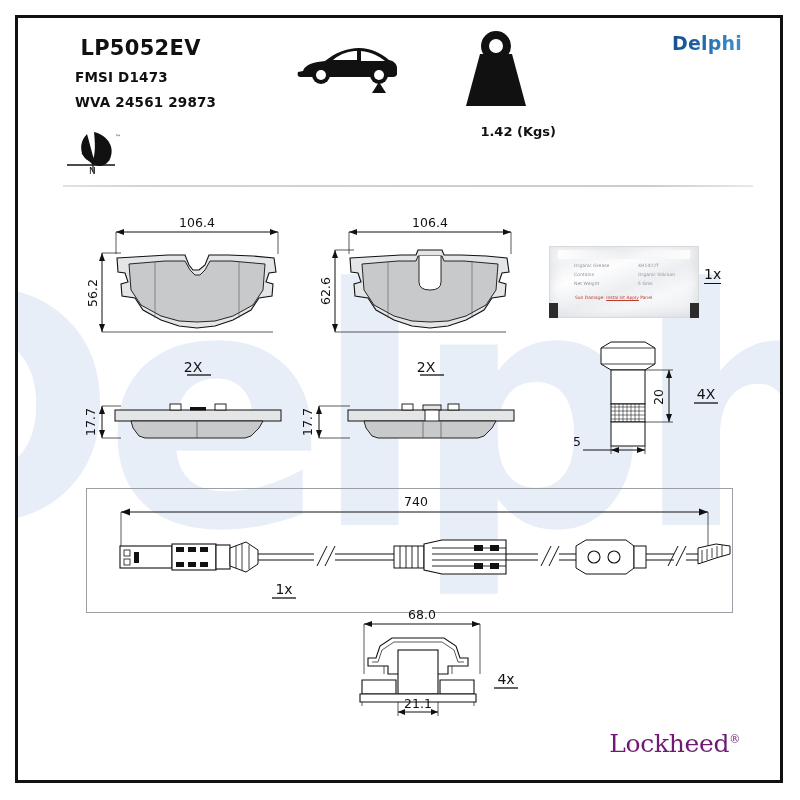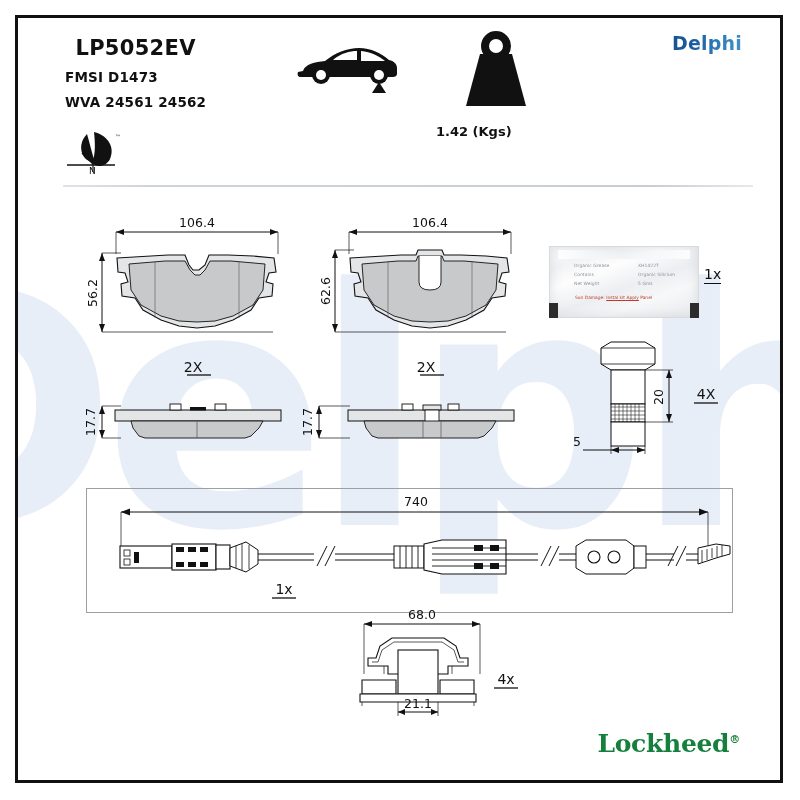--- a/index.html
+++ b/index.html
@@ -14,24 +14,24 @@
   .watermark{position:absolute;left:0;top:150px;width:100%;height:470px;
     display:flex;align-items:center;justify-content:center;overflow:hidden;pointer-events:none;}
   .watermark span{font-family:"DejaVu Sans","Liberation Sans",sans-serif;font-weight:700;
     font-size:330px;letter-spacing:-14px;color:#e8eef7;line-height:1;white-space:nowrap;
     transform:translateY(8px);}
 
   
   .header{position:absolute;left:0;top:0;width:100%;height:155px;}
   .codes{position:absolute;left:47px;top:18px;}
   .code-main{font-size:21px;font-weight:700;color:#111;letter-spacing:.3px;text-align:center;}
-  .code-sub{font-size:13.5px;font-weight:700;color:#111;margin-top:9px;letter-spacing:.2px;}
+  .code-sub{font-size:13.5px;font-weight:700;color:#111;margin-top:9px;letter-spacing:.2px;margin-left:10px;}
 
   .car-icon{position:absolute;left:277px;top:19px;width:105px;height:56px;}
-  .weight-icon{position:absolute;left:418px;top:12px;width:120px;height:110px;text-align:left;}
+  .weight-icon{position:absolute;left:418px;top:12px;width:120px;height:110px;text-align:right;}
   .weight-label{font-size:13px;font-weight:700;color:#111;margin-top:2px;}
 
   .delphi-logo{position:absolute;right:38px;top:14px;font-size:19px;font-weight:700;
     letter-spacing:.2px;
     background:linear-gradient(100deg,#18518f 0%,#1c5c9e 30%,#2d79b8 62%,#3f92cc 100%);
     -webkit-background-clip:text;background-clip:text;color:transparent;}
 
   .eco{position:absolute;left:47px;top:112px;width:330px;height:46px;}
   .eco-text{position:absolute;left:57px;top:24px;font-size:13.5px;font-weight:700;color:#111;}
 
@@ -55,39 +55,39 @@
   .sachet .warn{position:absolute;left:25px;top:48px;font-size:4.4px;color:#c0392b;white-space:nowrap;}
   .sachet .warn u{text-decoration:underline;}
   .qty-1x-sachet{position:absolute;left:686px;top:248px;font-size:14px;color:#111;
     border-bottom:1.4px solid #111;padding-bottom:1px;}
 
   
   .sensor-box{position:absolute;left:68px;top:470px;width:647px;height:125px;
     border:1px solid #9aa0a6;box-sizing:border-box;background:transparent;}
 
   .lockheed{position:absolute;right:40px;bottom:22px;font-family:"DejaVu Serif","Liberation Serif",serif;
-    font-weight:700;font-size:25px;color:#15803d;letter-spacing:-.3px;}
+    font-weight:400;font-size:25px;color:#701a75;letter-spacing:-.3px;}
   .lockheed sup{font-size:11px;vertical-align:super;}
 </style>
 </head>
 <body>
 
 <div id="sheet">
   <div class="frame">
 
     <div class="watermark">
       <span>Delphi</span>
     </div>
 
     <div class="header">
 
       <div class="codes">
         <div class="code-main">LP5052EV</div>
         <div class="code-sub">FMSI D1473</div>
-        <div class="code-sub">WVA 24561 24562</div>
+        <div class="code-sub">WVA 24561 29873</div>
       </div>
 
       <div class="car-icon">
         <svg width="105" height="56" viewBox="0 0 105 56">
           <path d="M8 34 C10 27 20 25 30 24 C40 16 52 11 64 11 C76 11 86 16 94 23
                    C99 24 102 27 102 31 L102 37 C102 39 100 40 98 40 L6 40 C3 40 2 38 3 35 Z" fill="#111"></path>
           <path d="M38 23 C46 16 55 14 62 14 L62 23 Z" fill="#fff"></path>
           <path d="M66 14 C76 15 84 19 90 24 L66 24 Z" fill="#fff"></path>
           <circle cx="26" cy="38" r="9" fill="#111"></circle>
             <circle cx="26" cy="38" r="5" fill="#fff"></circle>

